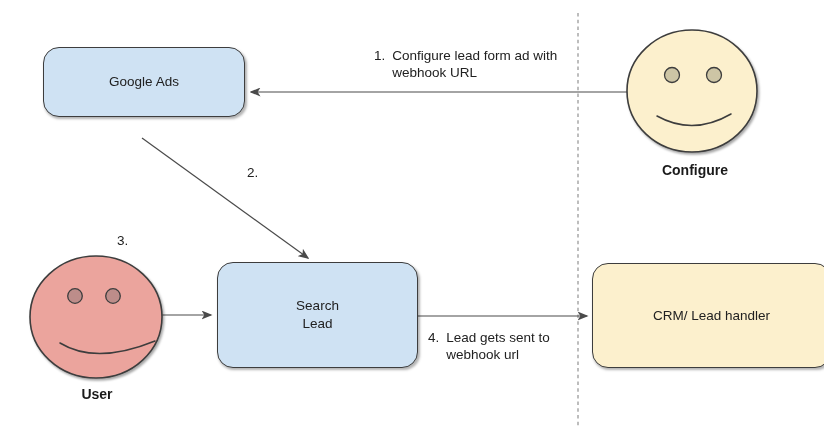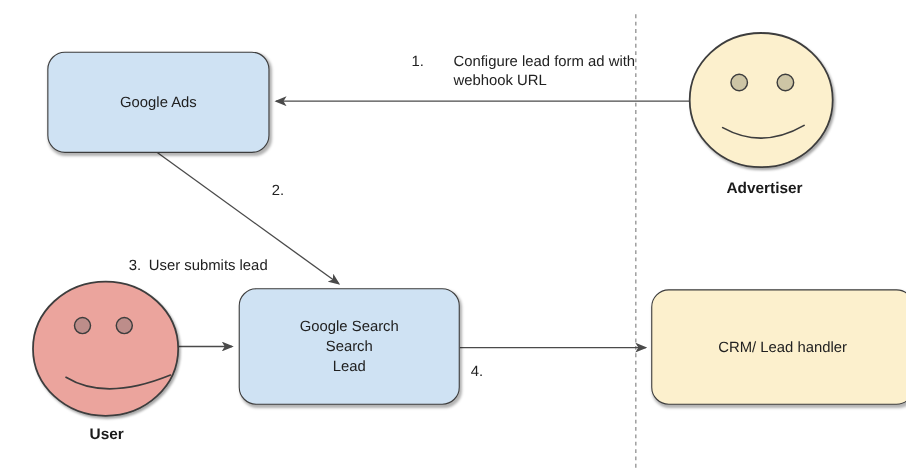--- a/index.html
+++ b/index.html
@@ -21,21 +21,21 @@
   .face-label{
     position:absolute;width:110px;text-align:center;
     font-size:14px;font-weight:bold;color:#1a1a1a;
   }
   .step{
     position:absolute;display:flex;gap:7px;
     font-size:13.5px;line-height:17px;color:#212121;
   }
   .step .num{flex:0 0 auto;}
   .step.nowrap{white-space:nowrap;}
-  .step1 .txt{width:176px;margin-left:20px;}
+  .step1 .txt{width:176px;}
   .step4 .txt{width:114px;}
 </style>
 </head>
 <body>
 
 <div class="stage">
 
   <svg viewBox="0 0 824 433">
     <defs>
       <marker id="arrowhead" markerWidth="11" markerHeight="9" refX="9.5" refY="4.5" orient="auto" markerUnits="userSpaceOnUse">
@@ -64,48 +64,47 @@
     </g>
 
     <g filter="url(#faceShadow)">
       <ellipse cx="96" cy="317" rx="66" ry="61" fill="#eba49d" stroke="#3d3d3d" stroke-width="1.6"></ellipse>
       <circle cx="75" cy="296" r="7.3" fill="#bd8d8a" stroke="#3d3d3d" stroke-width="1.3"></circle>
       <circle cx="113" cy="296" r="7.3" fill="#bd8d8a" stroke="#3d3d3d" stroke-width="1.3"></circle>
       <path d="M 60 343 Q 96 365 155 341" fill="none" stroke="#3d3d3d" stroke-width="1.5" stroke-linecap="round"></path>
     </g>
   </svg>
 
-  <div class="node blue" style="left:43px;top:47px;width:202px;height:92px;">
+  <div class="node blue" style="left:43px;top:47px;width:202px;height:70px;">
     <span>Google Ads</span>
   </div>
 
   <div class="node blue" style="left:217px;top:262px;width:201px;height:106px;flex-direction:column;">
-    <span>Google Search</span>
     <span>Search</span>
     <span>Lead</span>
   </div>
 
   <div class="node yellow" style="left:592px;top:263px;width:239px;height:105px;">
     <span>CRM/ Lead handler</span>
   </div>
 
-  <div class="face-label" style="left:640px;top:162px;">Advertiser</div>
+  <div class="face-label" style="left:640px;top:162px;">Configure</div>
   <div class="face-label" style="left:42px;top:386px;">User</div>
 
   <div class="step step1" style="left:374px;top:47px;">
     <span class="num">1.</span>
     <span class="txt">Configure lead form ad with webhook URL</span>
   </div>
 
   <div class="step nowrap" style="left:247px;top:164px;">
     <span class="num">2.</span>
   </div>
 
   <div class="step nowrap" style="left:117px;top:232px;">
     <span class="num">3.</span>
-    <span class="txt">User submits lead</span>
   </div>
 
   <div class="step step4" style="left:428px;top:329px;">
     <span class="num">4.</span>
+    <span class="txt">Lead gets sent to webhook url</span>
   </div>
 
 </div>
 
 </body></html>

